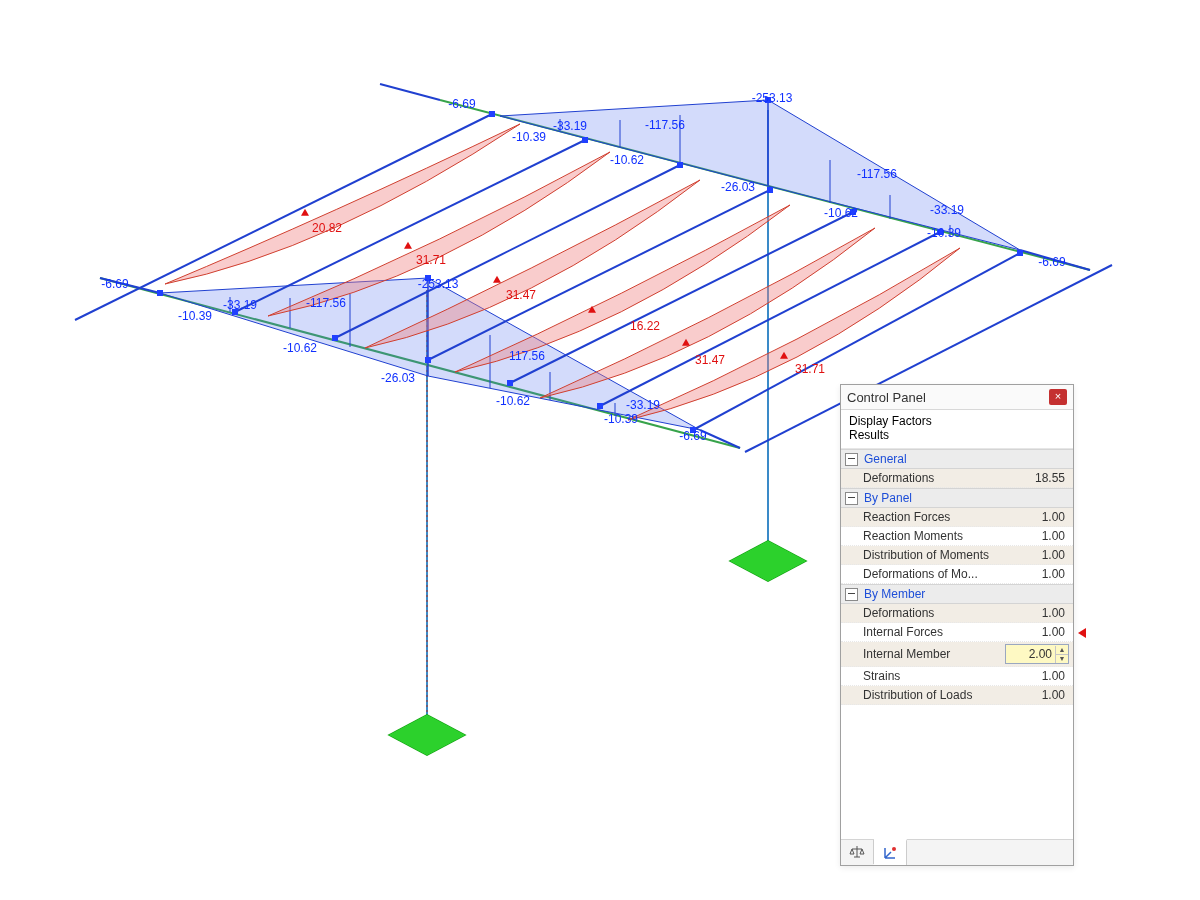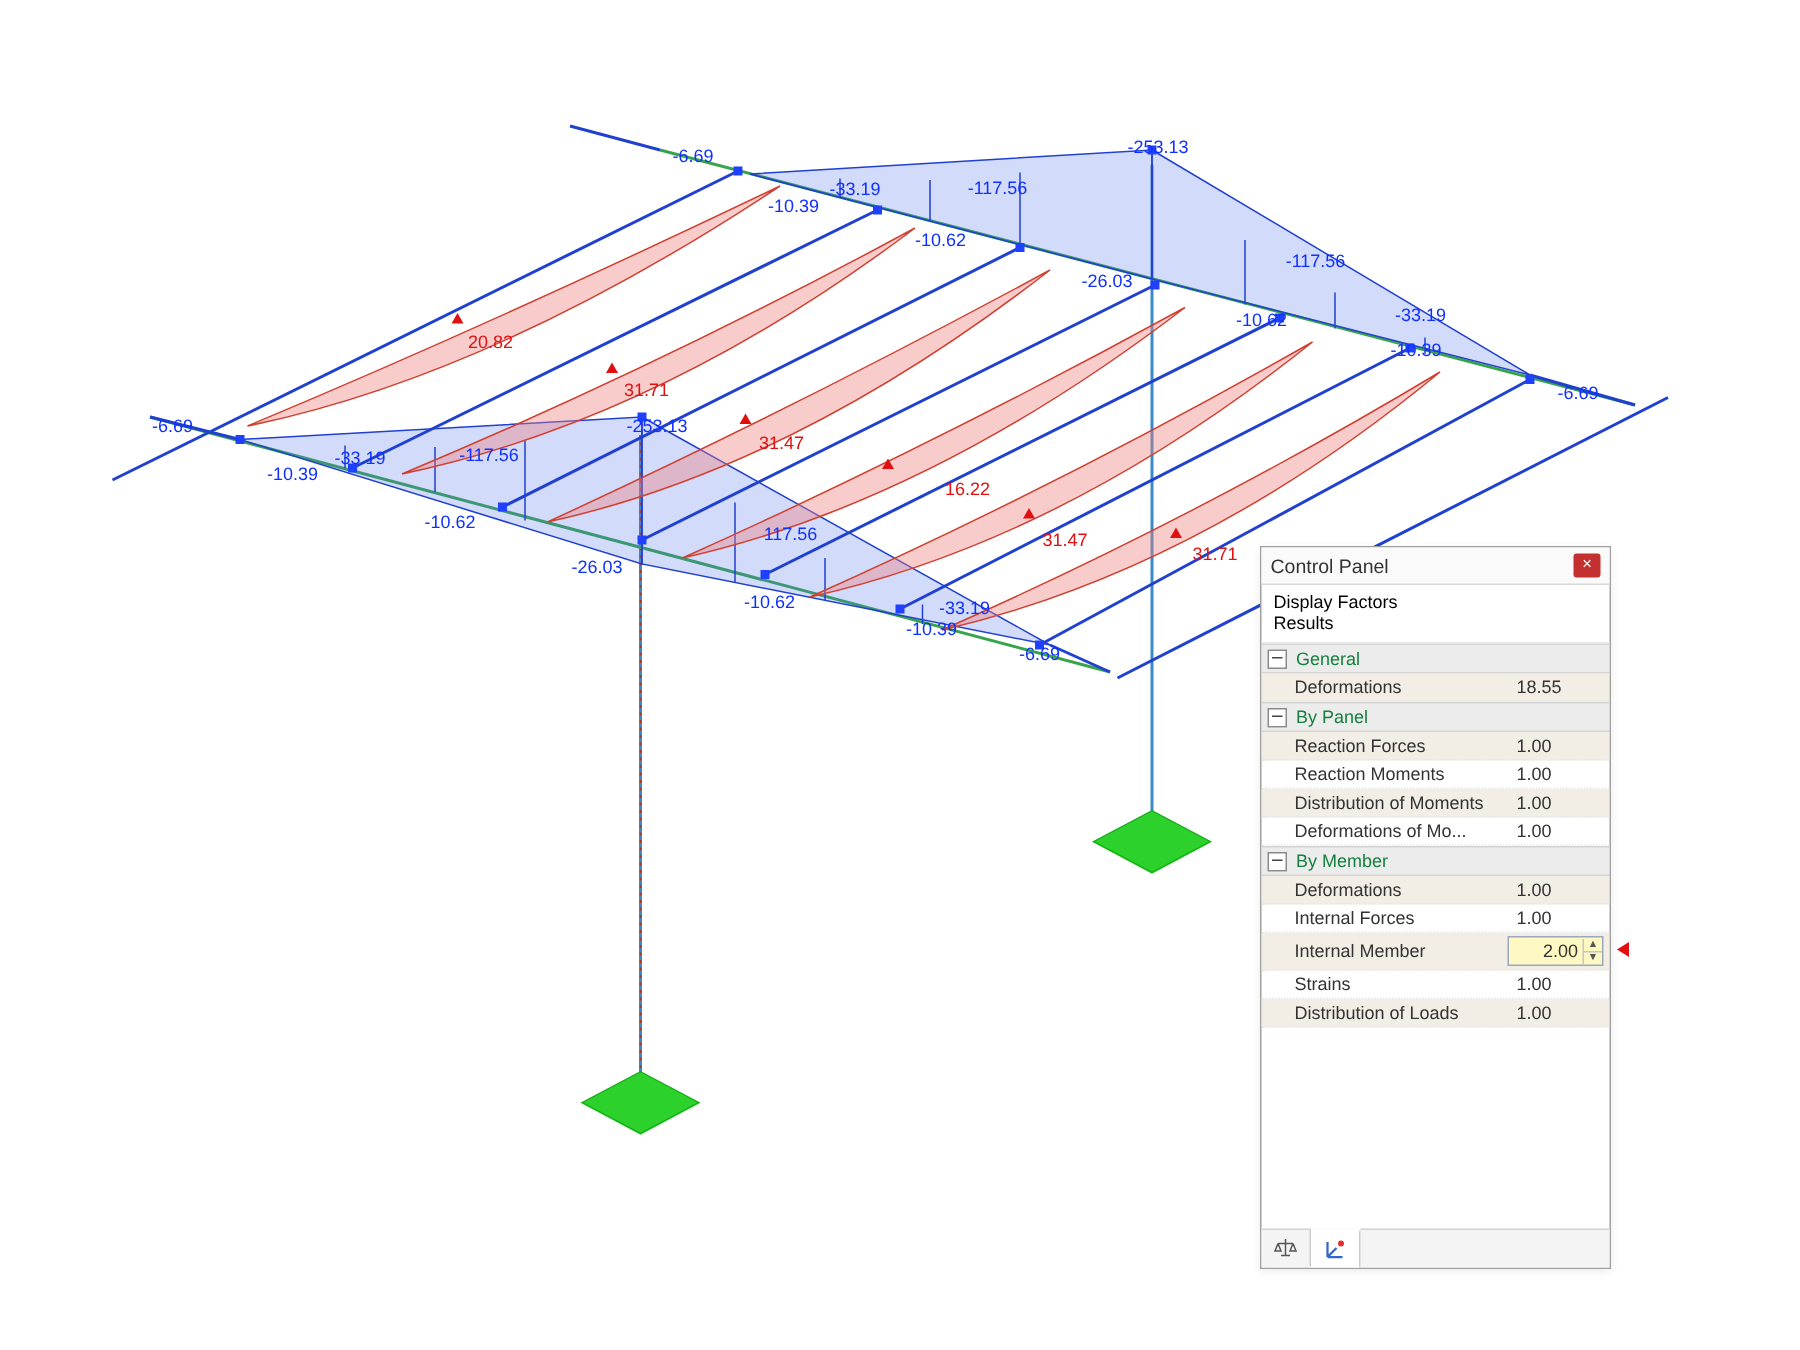--- a/index.html
+++ b/index.html
@@ -50,21 +50,21 @@
     position: absolute;
     width: 54px; height: 54px;
     background: #2cd12c;
     border: 1px solid #11a511;
     transform: translate(-50%, -50%) rotateX(58deg) rotateZ(45deg);
   }
 
   
   .panel {
     position: absolute;
-    left: 840px; top: 364px;
+    left: 840px; top: 384px;
     width: 232px;
     height: 480px;
     border: 1px solid #a0a0a0;
     background: #ffffff;
     box-shadow: 0 2px 6px rgba(0,0,0,.08);
     display: flex;
     flex-direction: column;
   }
   .panel-title {
     display: flex;
@@ -93,21 +93,21 @@
   .panel-body { flex: 1; overflow: hidden; }
 
   .group-hdr {
     display: flex;
     align-items: center;
     background: #ececec;
     border-top: 1px solid #d4d4d4;
     border-bottom: 1px solid #d4d4d4;
     padding: 2px 4px;
     font-size: 12px;
-    color: #15803d;
+    color: #1d4ed8;
   }
   .group-hdr .toggle {
     width: 11px; height: 11px;
     border: 1px solid #8a8a8a;
     margin-right: 6px;
     background: #fff;
     position: relative;
   }
   .group-hdr .toggle::before {
     content: "";
@@ -119,20 +119,21 @@
   .param-row {
     display: flex;
     align-items: center;
     padding: 2px 4px 2px 22px;
     border-bottom: 1px dotted #e8e8e8;
   }
   .param-row.alt { background: #f2ede5; }
   .param-name { flex: 1; white-space: nowrap; overflow: hidden; text-overflow: ellipsis; }
   .param-val {
     width: 54px;
+    text-align: right;
     padding-right: 4px;
   }
   .param-input {
     width: 62px;
     display: flex;
     align-items: center;
     border: 1px solid #9aa7c0;
     background: #fef9c3;
     height: 18px;
   }

